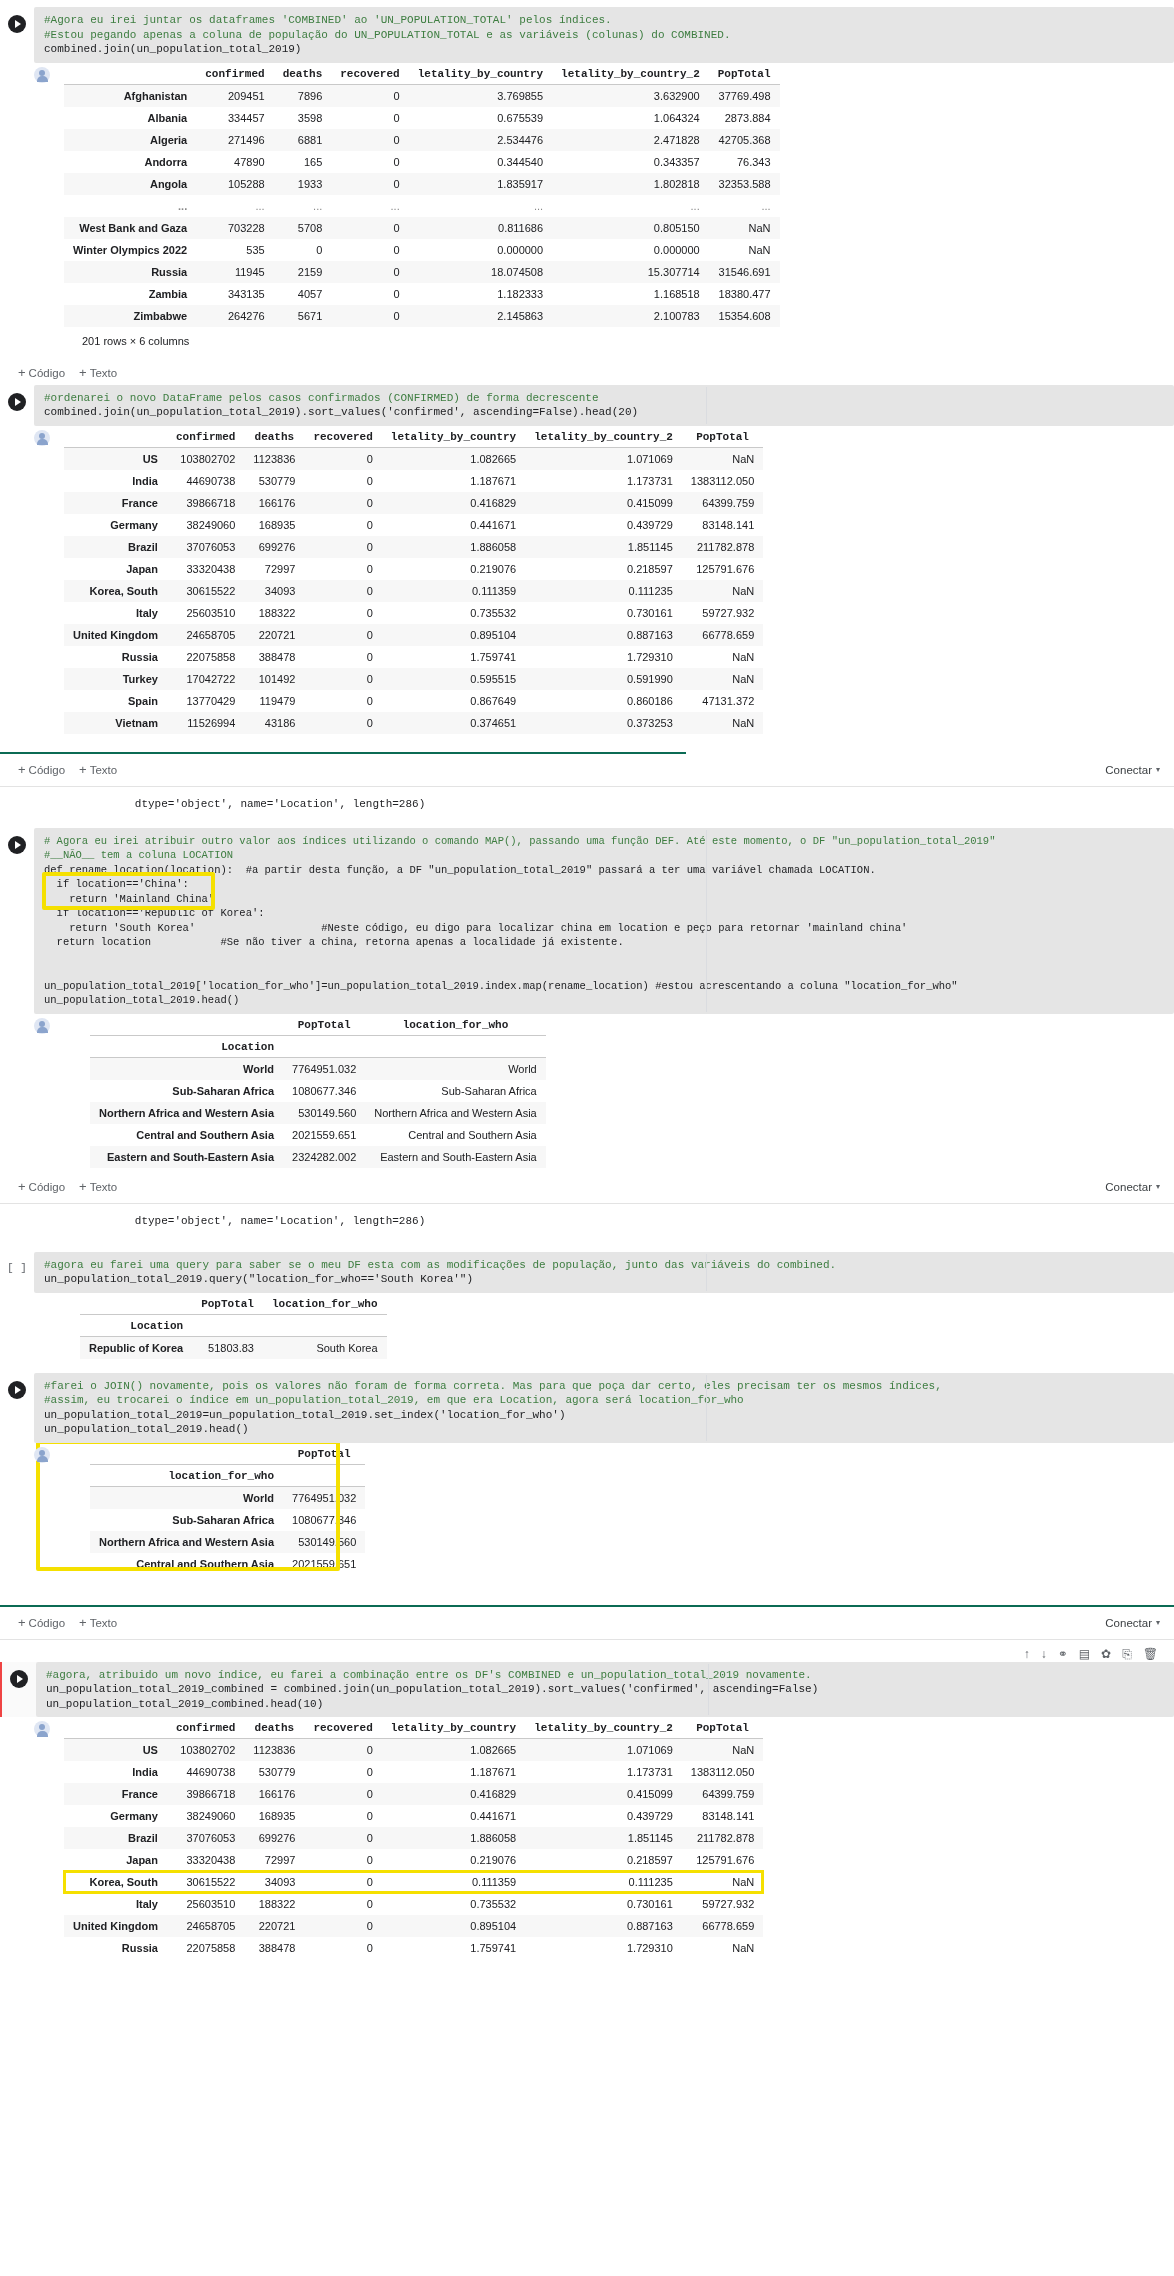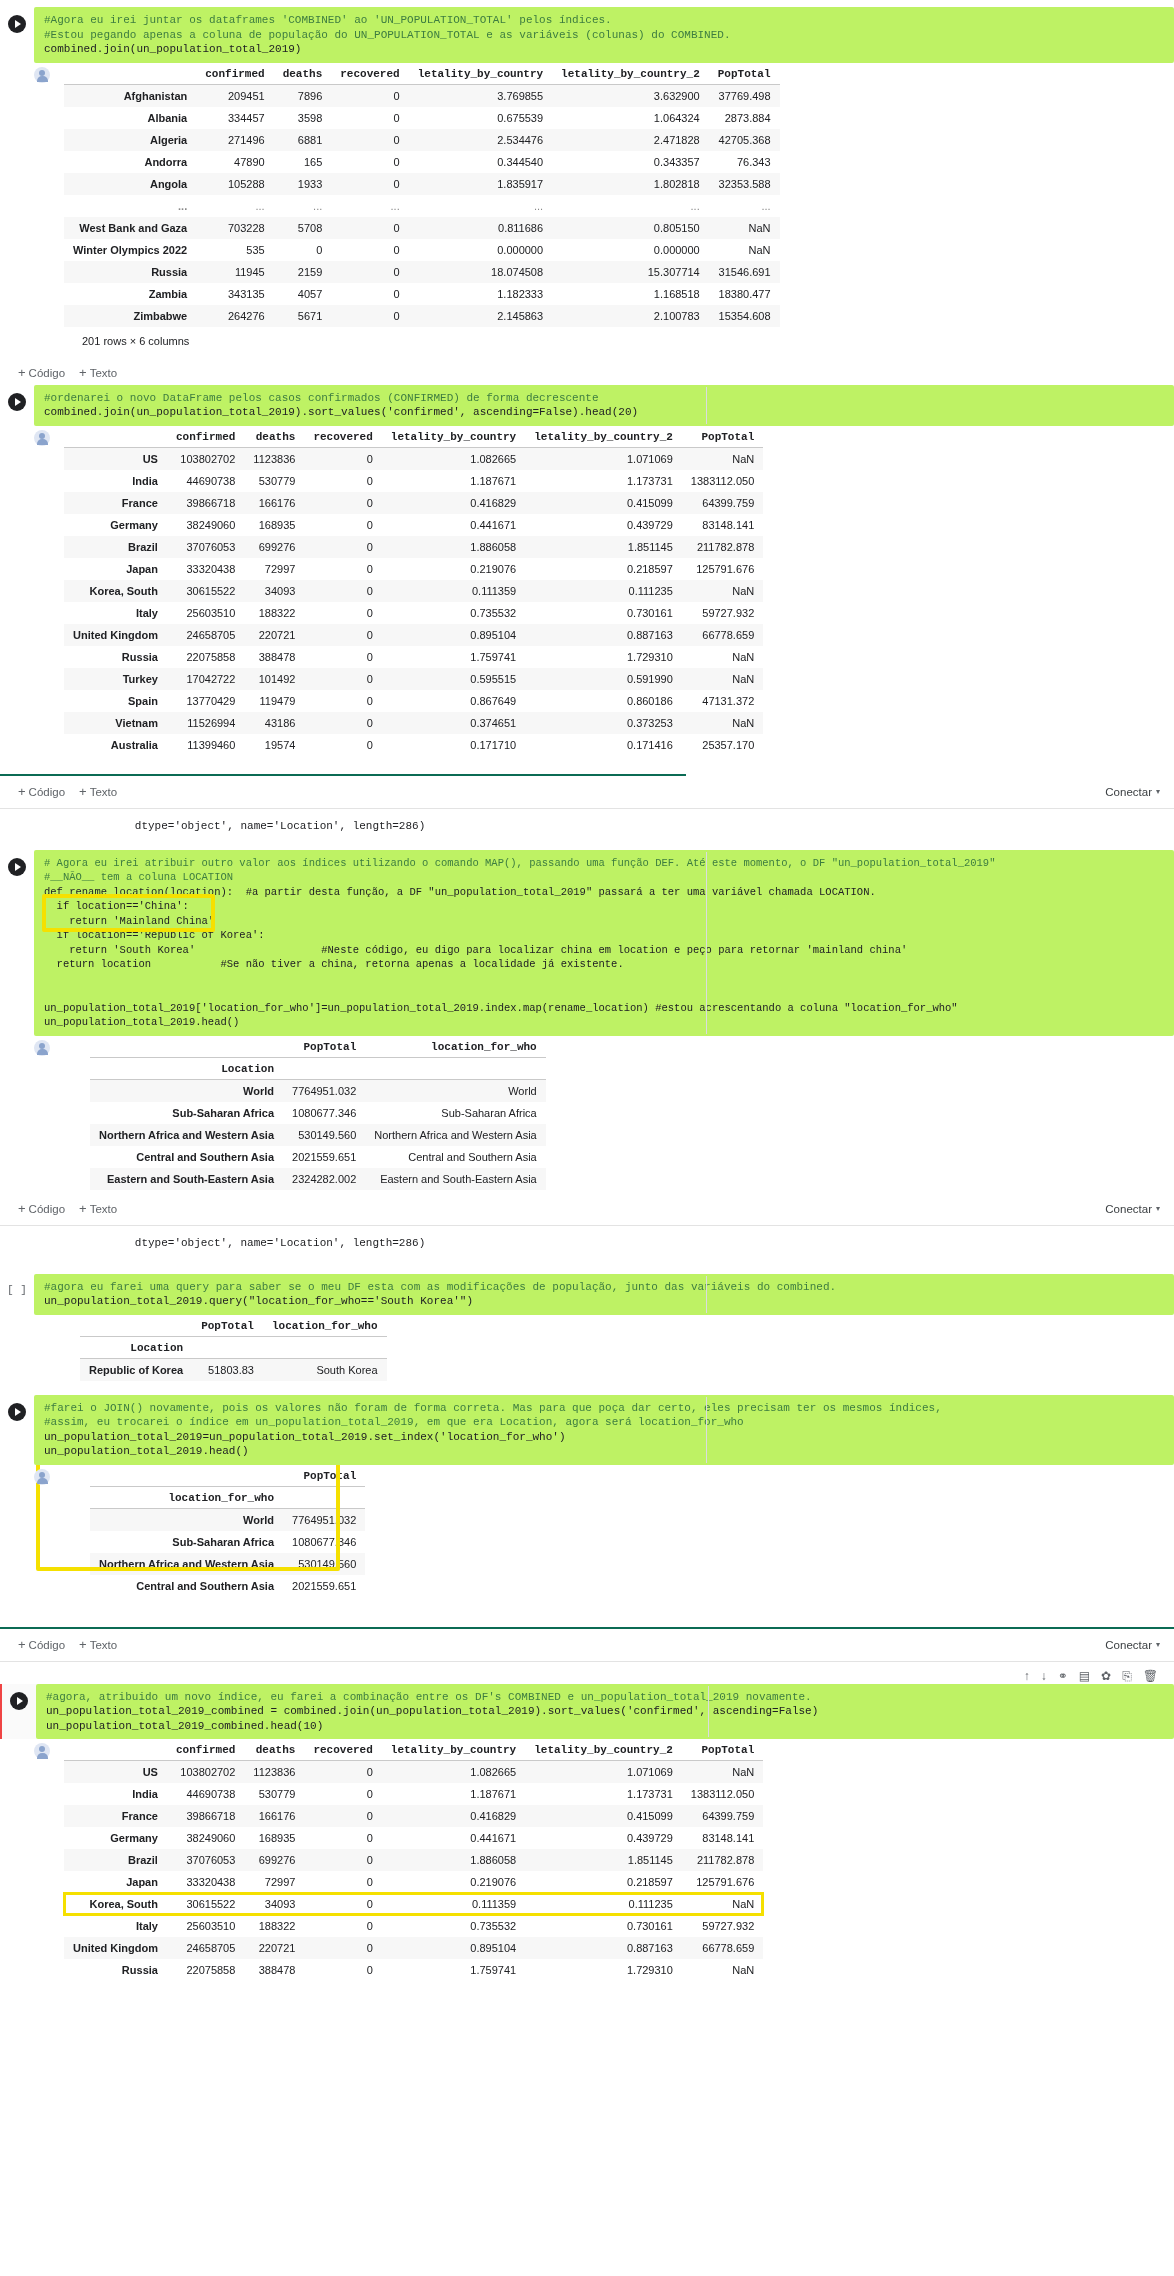--- a/index.html
+++ b/index.html
@@ -37,21 +37,21 @@
     content:"";position:absolute;left:5px;top:3px;width:6px;height:6px;
     border-radius:50%;background:#8ba4cd;
   }
   .out-avatar:after{
     content:"";position:absolute;left:2.5px;top:9.5px;width:11px;height:6px;
     border-radius:5px 5px 0 0;background:#8ba4cd;
   }
 
   
   .code-wrap{
-    flex:1 1 auto;background:#bef264;border-radius:2px;
+    flex:1 1 auto;background:#e5e5e5;border-radius:2px;
     padding:6px 10px;min-height:18px;position:relative;
     font-family:"Liberation Mono", monospace;
     font-size:11px;line-height:14.5px;
     white-space:pre;overflow:hidden;
   }
   .code-wrap.plain{background:#f7f7f7;}
   .code-caret{
     position:absolute;top:2px;bottom:2px;left:672px;width:1px;background:#dadce0;
   }
   .cmt{color:#3d7d40;}
@@ -61,21 +61,21 @@
   .output{padding-left:34px;}
   .out-row{display:flex;align-items:flex-start;}
   .df{
     border-collapse:collapse;
     font-family:"Liberation Sans", sans-serif;
     font-size:11px;color:#202124;margin-left:14px;
   }
   .df th, .df td{padding:5px 9px;white-space:nowrap;}
   .df thead th{
     font-family:"Liberation Mono", monospace;
-    font-weight:700;text-align:right;border-bottom:1px solid #c9c9c9;
+    font-weight:700;border-bottom:1px solid #c9c9c9;
     padding-bottom:4px;font-size:11px;
   }
   .df thead th.idxname{text-align:left;font-weight:700;}
   .df tbody th{font-weight:700;text-align:right;}
   .df tbody td{text-align:right;}
   .df tbody tr:nth-child(odd){background:#f7f7f7;}
   .df tbody tr.hl{background:#ffffff;outline:3px solid #f5e000;outline-offset:-2px;}
   .df .ell{color:#888;}
   .shape{font-size:11px;color:#202124;margin:8px 0 0 48px;font-family:"Liberation Sans",sans-serif;}
 
@@ -402,29 +402,20 @@
               <td>47131.372</td>
             </tr>
             <tr>
               <th>Vietnam</th>
               <td>11526994</td>
               <td>43186</td>
               <td>0</td>
               <td>0.374651</td>
               <td>0.373253</td>
               <td>NaN</td>
-            </tr>
-            <tr>
-              <th>Australia</th>
-              <td>11399460</td>
-              <td>19574</td>
-              <td>0</td>
-              <td>0.171710</td>
-              <td>0.171416</td>
-              <td>25357.170</td>
             </tr>
           </tbody>
       </table>
     </div>
   </div>
 
   <div class="spacer"></div>
   <div class="divider darkpartial"></div>
 
   <div class="addbar">

